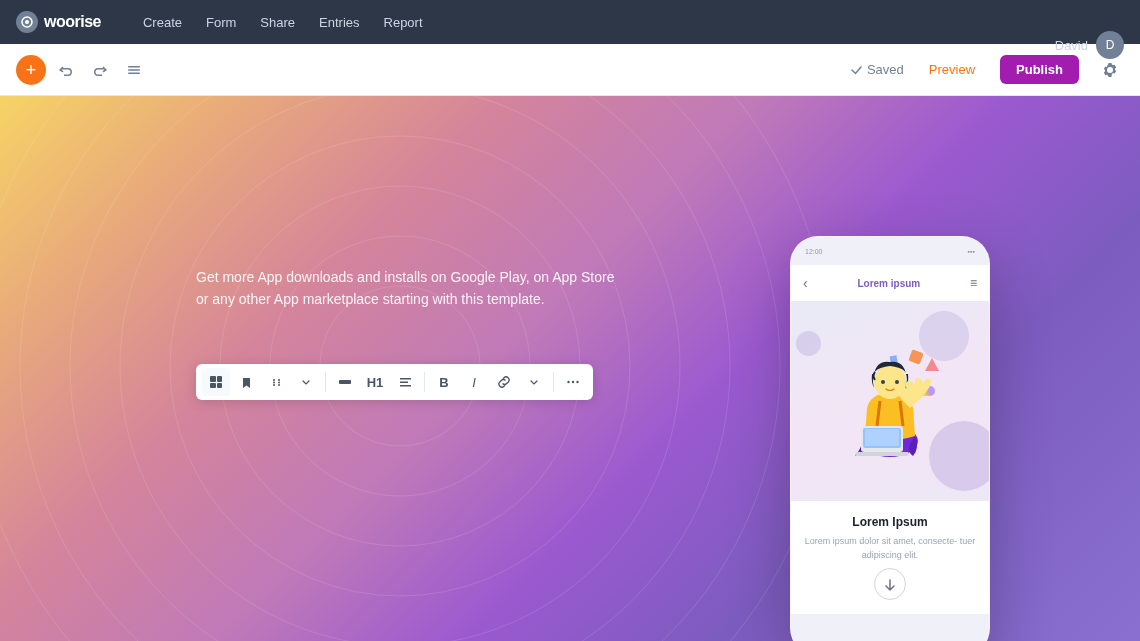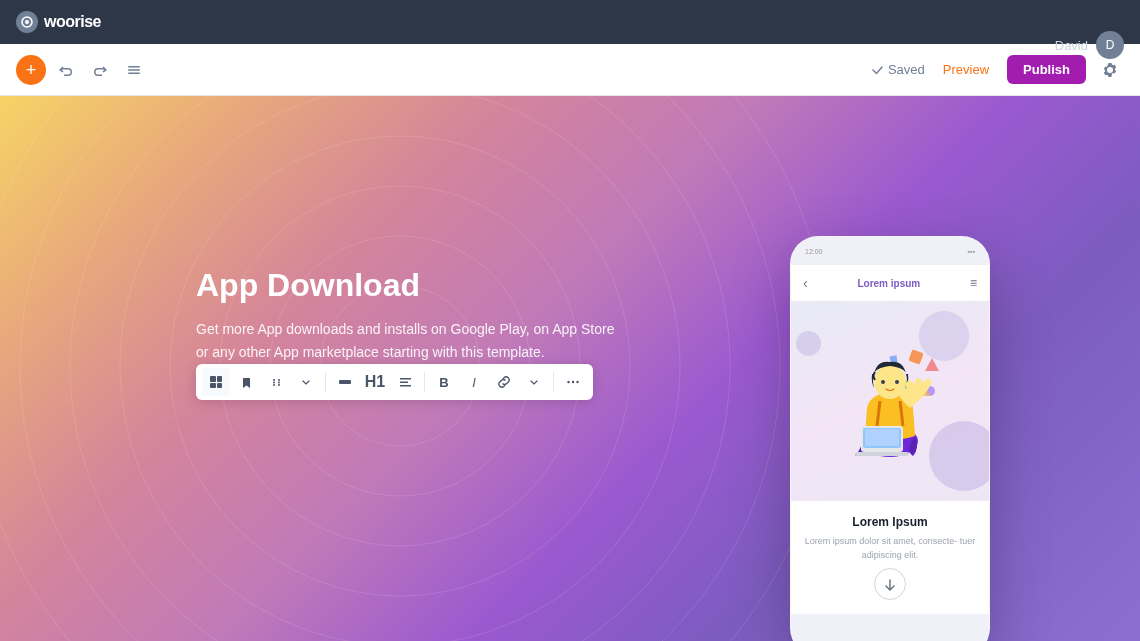--- a/index.html
+++ b/index.html
@@ -110,21 +110,21 @@
       font-size: 14px;
       cursor: pointer;
       border: none;
       background: none;
       border-radius: 4px;
     }
     .toolbar-right {
       margin-left: auto;
       display: flex;
       align-items: center;
-      gap: 10px;
+      gap: 17px;
     }
     .saved-label {
       color: #718096;
       font-size: 13px;
       display: flex;
       align-items: center;
       gap: 4px;
     }
     .preview-btn {
       color: #f97316;
@@ -223,21 +223,21 @@
       grid-template-rows: 1fr 1fr;
       gap: 1px;
       width: 12px;
       height: 12px;
     }
     .ft-btn-grid-cell {
       background: #4a5568;
       border-radius: 1px;
     }
     .ft-h1 {
-      font-size: 16px;
+      font-size: 13px;
       font-weight: 700;
       color: #4a5568;
     }
 
     .content-title {
       color: white;
       font-size: 32px;
       font-weight: 700;
       margin-bottom: 14px;
       line-height: 1.2;
@@ -377,20 +377,27 @@
 
 <nav class="top-nav">
   <div class="logo">
     <div class="logo-icon">
       <svg width="14" height="14" viewBox="0 0 14 14" fill="none">
         <circle cx="7" cy="7" r="5" stroke="white" stroke-width="1.5"></circle>
         <circle cx="7" cy="7" r="2" fill="white"></circle>
       </svg>
     </div>
     <span class="logo-text">woorise</span>
+  </div>
+  <div class="nav-items">
+    <span class="nav-item">Create</span>
+    <span class="nav-item">Form</span>
+    <span class="nav-item">Share</span>
+    <span class="nav-item">Entries</span>
+    <span class="nav-item">Report</span>
   </div>
   <div class="nav-right">
     <div class="user-info">
       <span>David</span>
       <div class="user-avatar">
         <span>D</span>
       </div>
     </div>
   </div>
 </nav>
@@ -513,21 +520,20 @@
     <button class="ft-btn">
       <svg width="14" height="14" viewBox="0 0 14 14" fill="#4a5568">
         <circle cx="2.5" cy="7" r="1.2"></circle>
           <circle cx="7" cy="7" r="1.2"></circle>
           <circle cx="11.5" cy="7" r="1.2"></circle>
       </svg>
     </button>
   </div>
 
   <div class="content-block">
-    <h1 class="content-title">App Download</h1>
     <p class="content-desc">Get more App downloads and installs on Google Play, on App Store or any other App marketplace starting with this template.</p>
   </div>
 
   <div class="phone-mockup">
 
     <div class="phone-status-bar">
       <span style="font-size:7px; color:#999;">12:00</span>
       <span style="font-size:7px; color:#999;">▪▪▪</span>
     </div>
 

